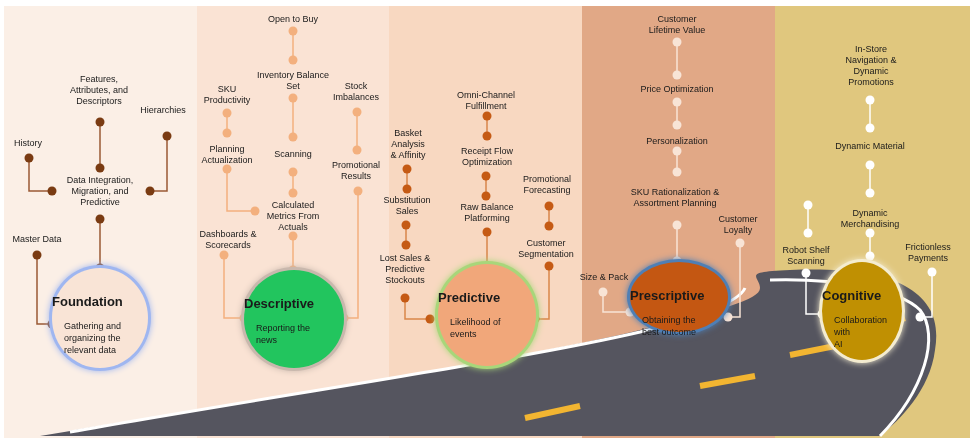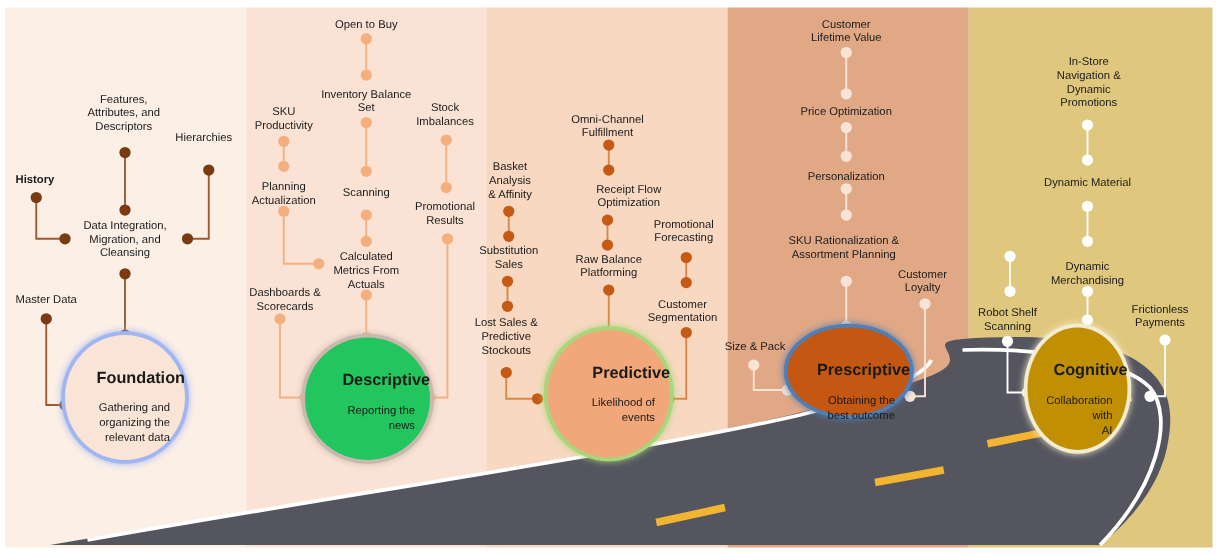--- a/index.html
+++ b/index.html
@@ -2,21 +2,21 @@
 <html><head>
 <meta charset="utf-8">
 <style>
   html, body { margin: 0; padding: 0; background: #ffffff; }
   body { width: 975px; height: 443px; position: relative; overflow: hidden;
          font-family: "Liberation Sans", sans-serif; }
   #stage { position: absolute; left: 0; top: 0; width: 975px; height: 443px; }
   .band { position: absolute; top: 6px; height: 432px; }
   .lbl { position: absolute; font-size: 9px; line-height: 11px; color: #1a1a1a;
          text-align: center; white-space: nowrap; transform: translateX(-50%); }
-  .circle { position: absolute; border-radius: 50%; text-align: right; box-sizing: border-box; }
+  .circle { position: absolute; border-radius: 50%; text-align: left; box-sizing: border-box; }
   .ctitle { position: absolute; left: 0; right: 0; top: 26px; font-size: 13px;
             font-weight: bold; color: #1a1a1a; }
   .csub { position: absolute; left: 12px; right: 12px; top: 52px; font-size: 9px;
           line-height: 12px; color: #1a1a1a; white-space: pre-line; }
   svg { position: absolute; left: 0; top: 0; }
 </style>
 </head>
 <body>
 
 <div id="stage">
@@ -169,24 +169,24 @@
   <div class="circle" style="left: 822px; top: 262px; width: 80px; height: 98px; background: rgb(192, 144, 2); box-shadow: rgb(244, 236, 208) 0px 0px 0px 3px, rgb(244, 236, 208) 0px 0px 6px 3px;">
     <div class="ctitle">Cognitive</div>
     <div class="csub">Collaboration with
 AI</div>
   </div>
 
   <div class="lbl" style="left:99px;top:74px;white-space:pre-line;">Features,
 Attributes, and
 Descriptors</div>
   <div class="lbl" style="left:163px;top:105px;">Hierarchies</div>
-  <div class="lbl" style="left:28px;top:138px;font-weight:bold;">History</div>
+  <div class="lbl" style="left:28px;top:138px;">History</div>
   <div class="lbl" style="left:100px;top:175px;white-space:pre-line;">Data Integration,
 Migration, and
-Cleansing</div>
+Predictive</div>
   <div class="lbl" style="left:37px;top:234px;">Master Data</div>
 
   <div class="lbl" style="left:293px;top:14px;">Open to Buy</div>
   <div class="lbl" style="left:293px;top:70px;white-space:pre-line;">Inventory Balance
 Set</div>
   <div class="lbl" style="left:227px;top:84px;white-space:pre-line;">SKU
 Productivity</div>
   <div class="lbl" style="left:356px;top:81px;white-space:pre-line;">Stock
 Imbalances</div>
   <div class="lbl" style="left:227px;top:144px;white-space:pre-line;">Planning
@@ -198,21 +198,21 @@
 Metrics From
 Actuals</div>
   <div class="lbl" style="left:228px;top:229px;white-space:pre-line;">Dashboards &amp;
 Scorecards</div>
 
   <div class="lbl" style="left:486px;top:90px;white-space:pre-line;">Omni-Channel
 Fulfillment</div>
   <div class="lbl" style="left:408px;top:128px;white-space:pre-line;">Basket
 Analysis
 &amp; Affinity</div>
-  <div class="lbl" style="left:487px;top:146px;white-space:pre-line;margin-left:16px;">Receipt Flow
+  <div class="lbl" style="left:487px;top:146px;white-space:pre-line;">Receipt Flow
 Optimization</div>
   <div class="lbl" style="left:547px;top:174px;white-space:pre-line;">Promotional
 Forecasting</div>
   <div class="lbl" style="left:407px;top:195px;white-space:pre-line;">Substitution
 Sales</div>
   <div class="lbl" style="left:487px;top:202px;white-space:pre-line;">Raw Balance
 Platforming</div>
   <div class="lbl" style="left:546px;top:238px;white-space:pre-line;">Customer
 Segmentation</div>
   <div class="lbl" style="left:405px;top:253px;white-space:pre-line;">Lost Sales &amp;

